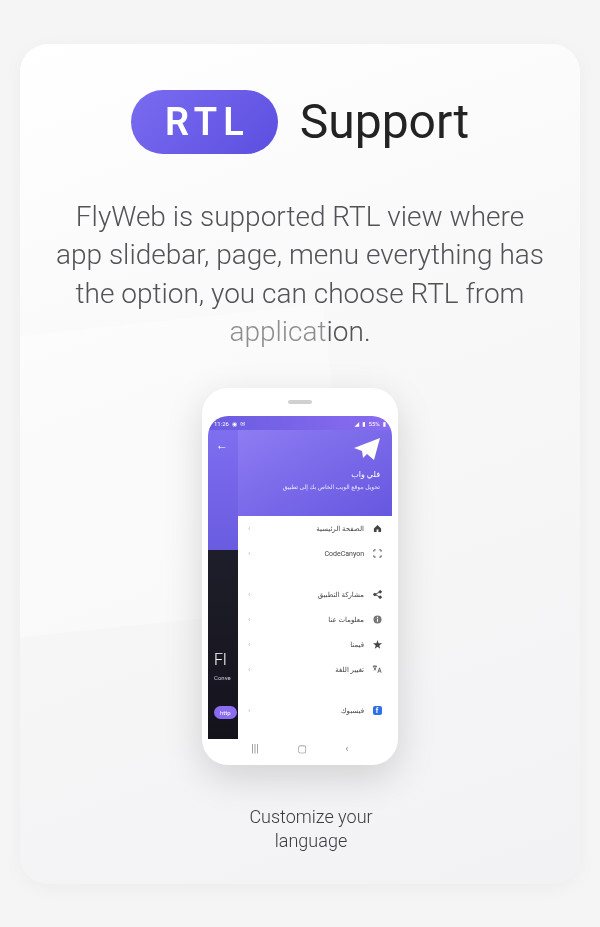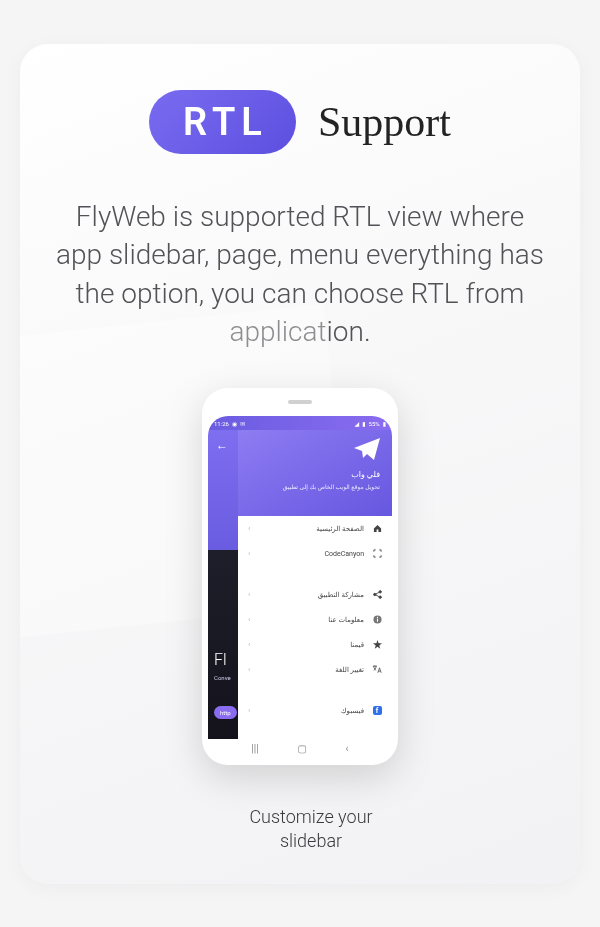--- a/index.html
+++ b/index.html
@@ -45,24 +45,23 @@
 .badge {
   background: linear-gradient(135deg, #7a6cf0 0%, #5c4fe0 100%);
   color: #fff;
   font-size: 38px;
   font-weight: 600;
   letter-spacing: 6px;
   padding: 10px 28px 10px 34px;
   border-radius: 40px;
 }
 .support {
-  font-size: 42px;
+  font-size: 48px;
   font-weight: 400;
   color: #232323;
-  font-family: Liberation Serif, serif;
 }
 .desc {
   font-size: 28px;
   color: #525257;
   text-align: center;
   line-height: 1.38;
   font-weight: 300;
   max-width: 490px;
   margin-bottom: 36px;
 }
@@ -318,16 +317,16 @@
         <span>|||</span>
         <span>▢</span>
         <span>‹</span>
       </div>
 
     </div>
   </div>
 
   <div class="caption">
     <div>Customize your</div>
-    <div>slidebar</div>
+    <div>language</div>
   </div>
 
 </div>
 
 </body></html>

